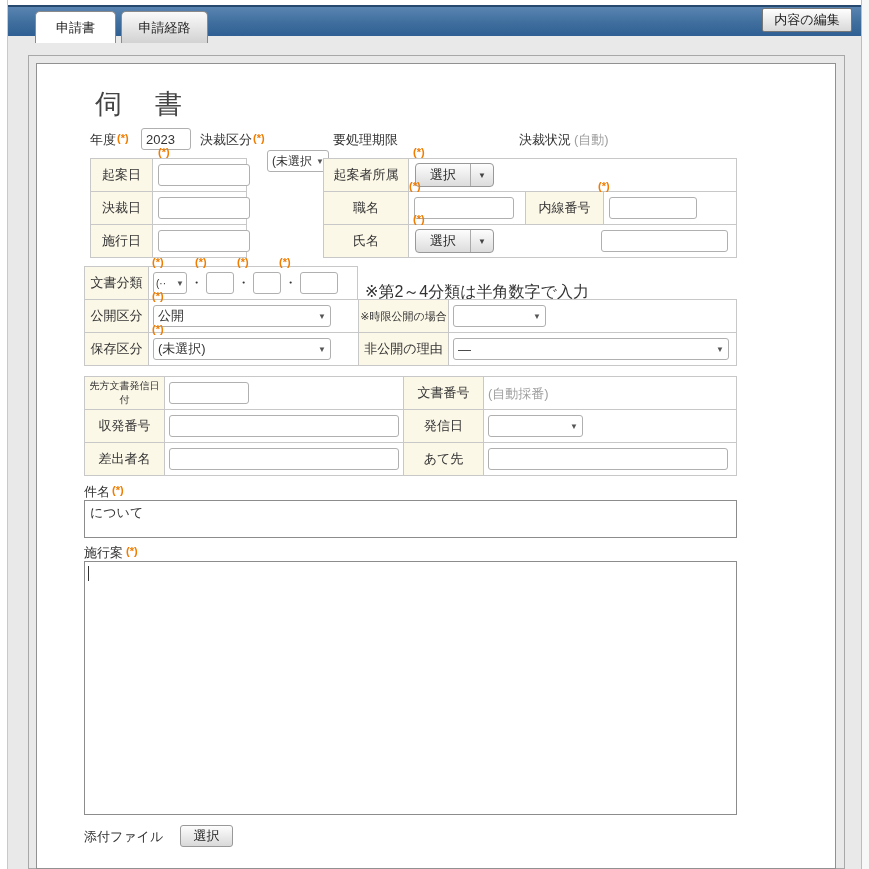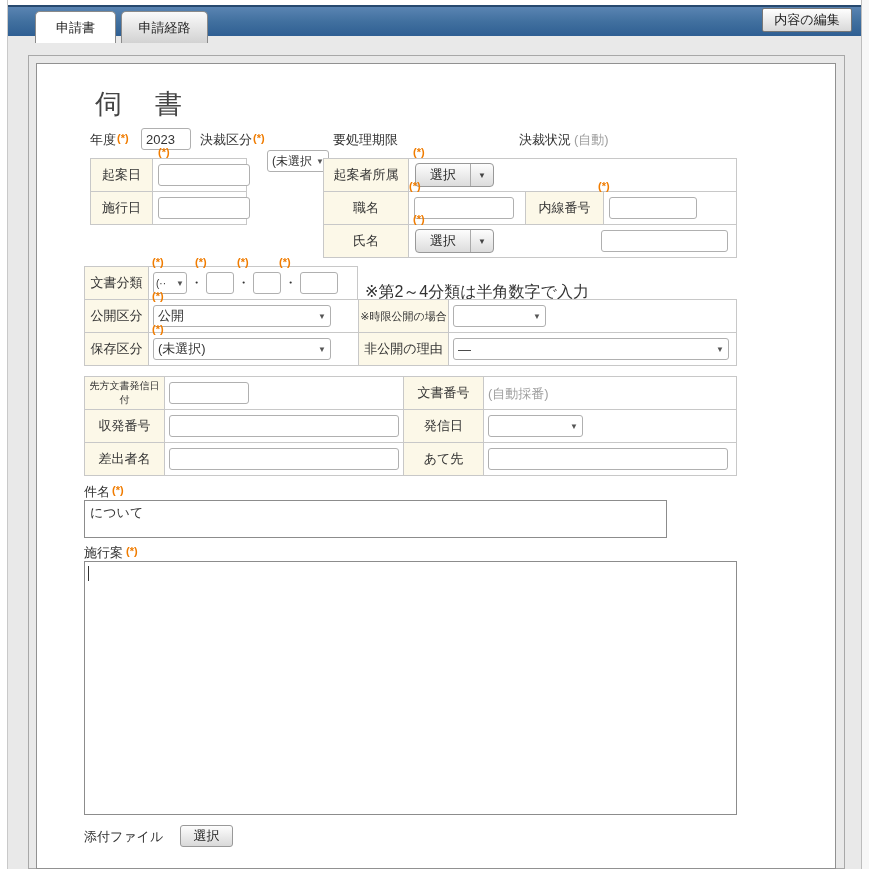--- a/index.html
+++ b/index.html
@@ -117,20 +117,24 @@
     <colgroup>
         <col style="width:62px">
         <col>
       </colgroup>
     <tbody>
         <tr>
       <td class="lab">起案日</td>
       <td class="fld"><input class="tin" style="margin-left: 5px; width: 92px;"></td>
     </tr>
     <tr>
+      <td class="lab">決裁日</td>
+      <td class="fld"><input class="tin" style="margin-left: 5px; width: 92px;"></td>
+    </tr>
+    <tr>
       <td class="lab">施行日</td>
       <td class="fld"><input class="tin" style="margin-left: 5px; width: 92px;"></td>
     </tr>
   </tbody>
     </table>
   <span class="abs req" style="left:158px;top:146px;">(*)</span>
 
   
   <table class="tbl" style="left:323px;top:158px;width:414px;">
     <colgroup>
@@ -285,21 +289,21 @@
       <td class="fld"><input class="tin" style="margin-left: 4px; width: 230px;"></td>
       <td class="lab">あて先</td>
       <td class="fld"><input class="tin" style="margin-left: 4px; width: 240px;"></td>
     </tr>
   </tbody>
     </table>
 
   
   <span class="abs lbl bold" style="left:84px;top:483px;">件名</span>
   <span class="abs req" style="left:112px;top:484px;">(*)</span>
-  <textarea class="ta" style="left: 84px; top: 500px; width: 583px; height: 38px;">について</textarea>
+  <textarea class="ta" style="left: 84px; top: 500px; width: 653px; height: 38px;">について</textarea>
 
   
   <span class="abs lbl bold" style="left:84px;top:544px;">施行案</span>
   <span class="abs req" style="left:126px;top:545px;">(*)</span>
   <textarea class="ta" style="left: 84px; top: 561px; width: 653px; height: 254px;"></textarea>
   <div class="caret" style="left:88px;top:566px;"></div>
 
   
   <span class="abs lbl bold" style="left:84px;top:828px;">添付ファイル</span>
   <div class="abs gbtn" style="left:180px;top:825px;width:53px;height:22px;">選択</div>

